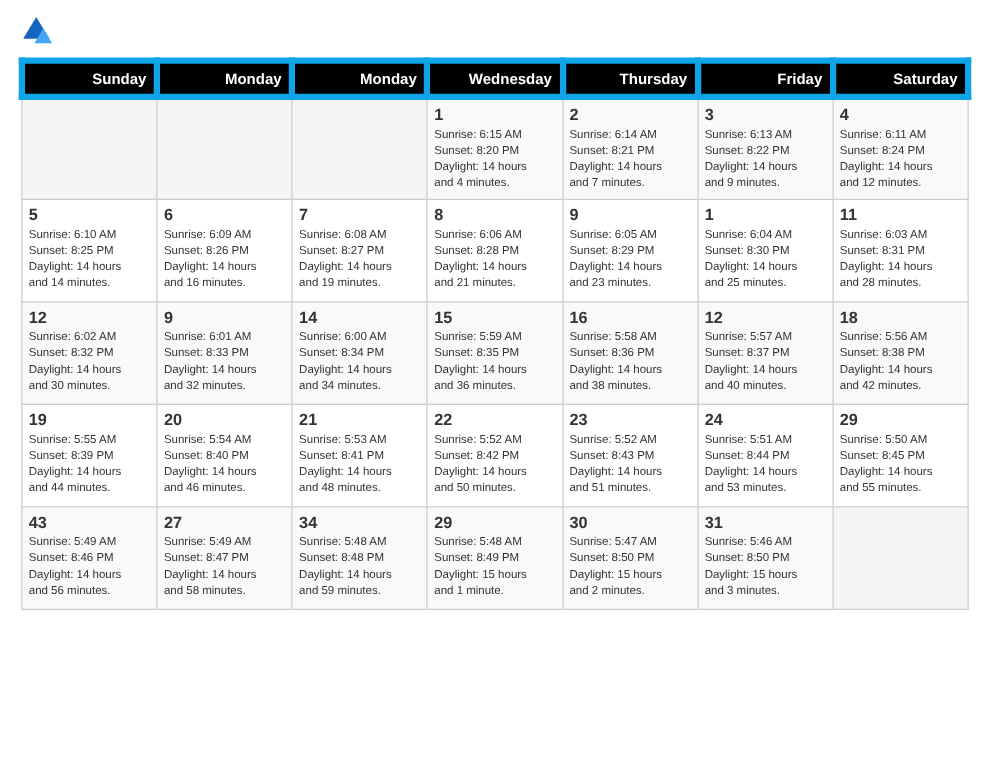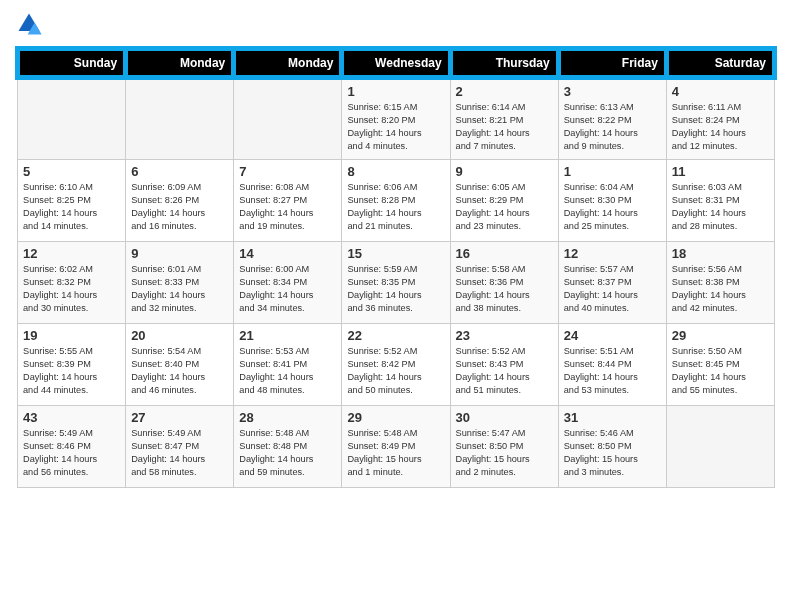--- a/index.html
+++ b/index.html
@@ -247,21 +247,21 @@
         <tr>
           <td>
             <span class="day-number">43</span>
             <div class="day-info">Sunrise: 5:49 AM<br>Sunset: 8:46 PM<br>Daylight: 14 hours<br>and 56 minutes.</div>
           </td>
           <td>
             <span class="day-number">27</span>
             <div class="day-info">Sunrise: 5:49 AM<br>Sunset: 8:47 PM<br>Daylight: 14 hours<br>and 58 minutes.</div>
           </td>
           <td>
-            <span class="day-number">28</span>
+            <span class="day-number">34</span>
             <div class="day-info">Sunrise: 5:48 AM<br>Sunset: 8:48 PM<br>Daylight: 14 hours<br>and 59 minutes.</div>
           </td>
           <td>
             <span class="day-number">29</span>
             <div class="day-info">Sunrise: 5:48 AM<br>Sunset: 8:49 PM<br>Daylight: 15 hours<br>and 1 minute.</div>
           </td>
           <td>
             <span class="day-number">30</span>
             <div class="day-info">Sunrise: 5:47 AM<br>Sunset: 8:50 PM<br>Daylight: 15 hours<br>and 2 minutes.</div>
           </td>

